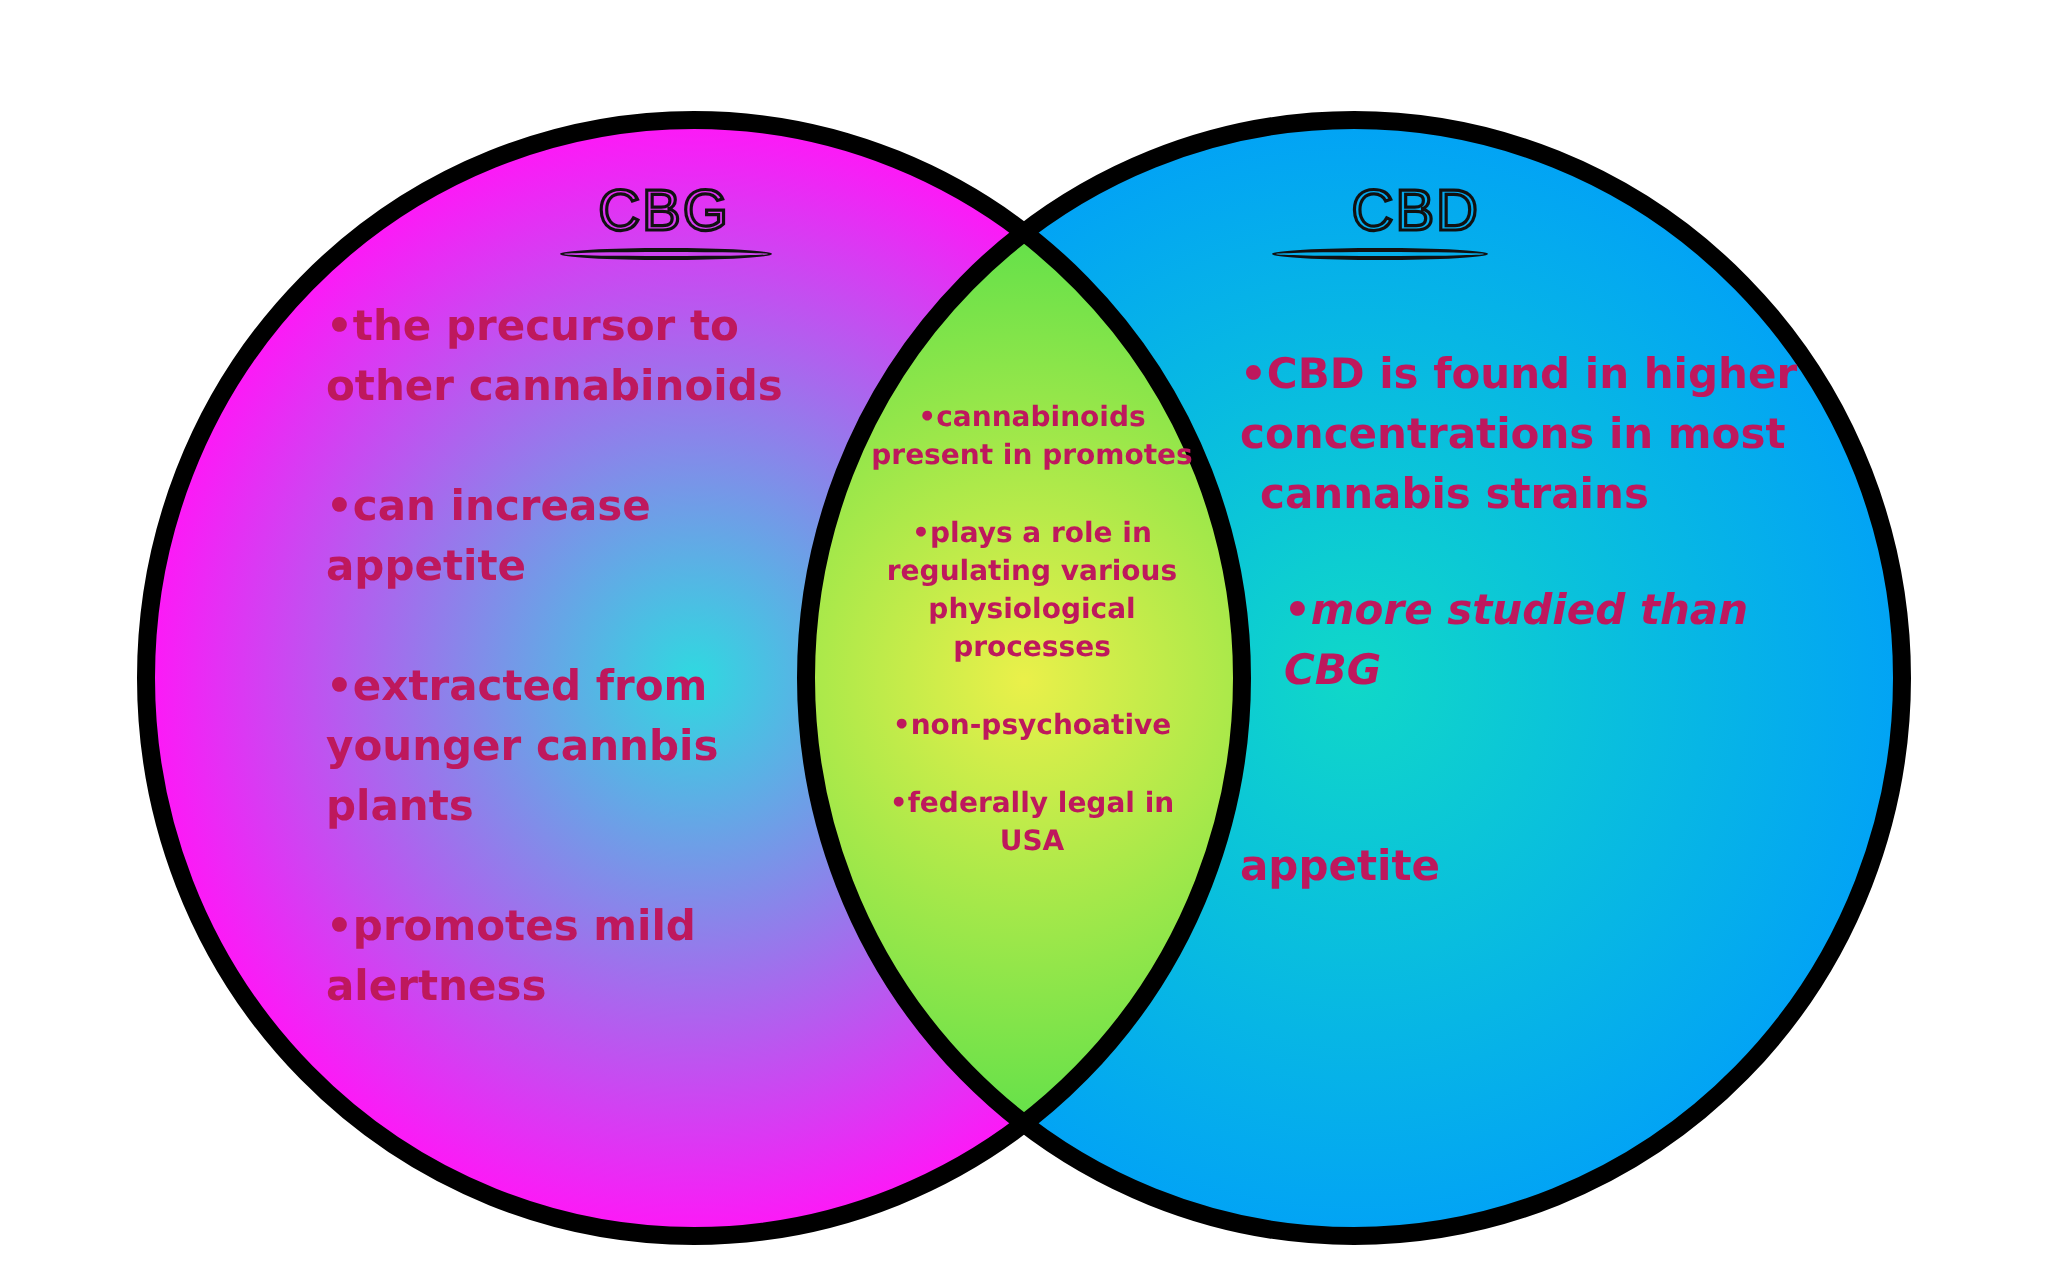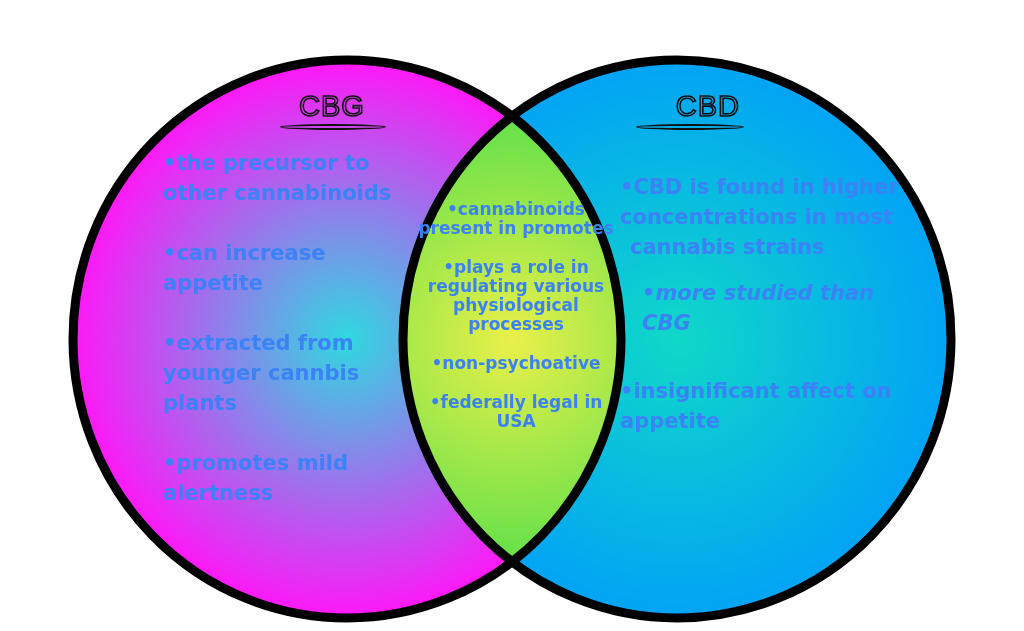--- a/index.html
+++ b/index.html
@@ -1,30 +1,30 @@
 <!DOCTYPE html>
 <html><head>
   <meta charset="utf-8">
   <style>
     html, body { margin: 0; padding: 0; background: #ffffff; }
     body { width: 1024px; height: 631px; position: relative; overflow: hidden;
            font-family: "DejaVu Sans", sans-serif; }
     #venn { position: absolute; left: 0; top: 0; }
-    .txt { position: absolute; color: #3b82f6; font-weight: bold; margin: 0; }
+    .txt { position: absolute; color: #be185d; font-weight: bold; margin: 0; }
     .set-title { position: absolute; font-family: "Liberation Sans", sans-serif;
                  font-size: 29px; color: transparent; -webkit-text-stroke: 1.6px #111;
                  letter-spacing: 1px; text-align: center; }
     .underline { position: absolute; height: 6px; border: 2px solid #111; border-radius: 50%;
                  background: transparent; box-sizing: border-box; }
     .left-list p, .right-list p { margin: 0 0 30px 0; font-size: 21px; line-height: 30px; }
-    .mid-list p { margin: 0 0 20px 0; font-size: 17px; line-height: 19px; text-align: center; }
+    .mid-list p { margin: 0 0 20px 0; font-size: 14px; line-height: 19px; text-align: center; }
     .left-list { left: 163px; top: 148px; width: 240px; }
     .right-list { left: 620px; top: 172px; width: 290px; }
     .mid-list { left: 418px; top: 200px; width: 196px; }
-    .right-list p.i0 { margin-bottom: 16px; }
+    .right-list p.i0 { margin-bottom: 28px; }
     .right-list p.i0 span.l3 { padding-left: 10px; }
     .right-list p.i1 { padding-left: 30px; margin-bottom: 26px; }
     .right-list p.i2 { padding-left: 22px; margin-bottom: 38px; font-style: italic; }
   </style>
 </head>
 <body>
 
 <svg id="venn" width="1024" height="631">
   <defs>
     <radialGradient id="gLeft" cx="0.5" cy="0.5" r="0.5" fx="0.5" fy="0.5">
@@ -66,14 +66,14 @@
 <div class="txt mid-list">
   <p><span>•cannabinoids</span><br><span>present in promotes</span></p>
   <p><span>•plays a role in</span><br><span>regulating various</span><br><span>physiological</span><br><span>processes</span></p>
   <p><span>•non-psychoative</span></p>
   <p><span>•federally legal in</span><br><span>USA</span></p>
 </div>
 
 <div class="txt right-list">
   <p class="i0"><span>•CBD is found in higher</span><br><span>concentrations in most</span><br><span class="l3">cannabis strains</span></p>
   <p class="i2"><span>•more studied than</span><br><span>CBG</span></p>
-  <p><span>•insignificant affect on</span><br><span>appetite</span></p>
+  <p><br><span>appetite</span></p>
 </div>
 
 </body></html>

